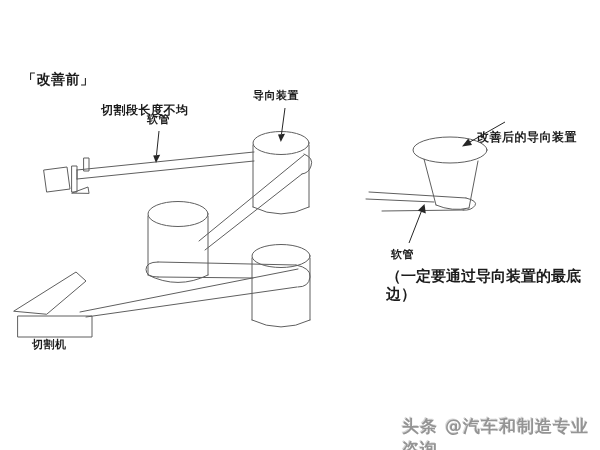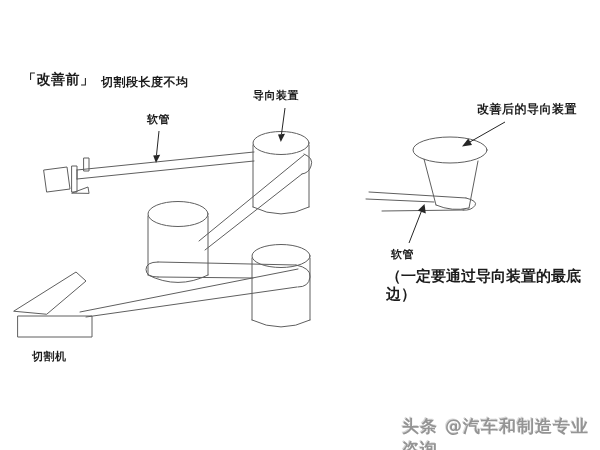--- a/index.html
+++ b/index.html
@@ -9,21 +9,21 @@
     font-family:"DejaVu Sans","Liberation Sans",sans-serif;
   }
   .canvas svg{position:absolute;left:0;top:0;}
   svg .line{stroke:var(--line,#5f5f5f);fill:none;stroke-width:1;stroke-linejoin:round;stroke-linecap:round;}
   svg .arrowline{stroke:var(--arrow,#262626);fill:none;stroke-width:1;}
   svg .arrowhead{fill:var(--arrow,#262626);stroke:none;}
   .lbl{
     position:absolute;color:var(--text,#1c1c1c);font-weight:bold;
     white-space:pre-line;line-height:1.18;letter-spacing:0.5px;
   }
-  .t14{font-size:14px;} .t12{font-size:12px;} .t13{font-size:11px;} .t10{font-size:15px;letter-spacing:0;}
+  .t14{font-size:14px;} .t12{font-size:12px;margin-top:28px;} .t13{font-size:11px;} .t10{font-size:15px;letter-spacing:0;}
   .watermark{
     position:absolute;left:402px;top:415px;font-size:17px;font-weight:bold;
     color:var(--wm,#949494);letter-spacing:1px;
     text-shadow:1px 1px 0 #ffffff,-1px -1px 0 #d9d9d9;
   }
 </style>
 </head>
 <body>
 
 <div class="canvas">
@@ -72,20 +72,20 @@
       <path class="arrowhead" d="M462 146.5 L468.3 138.6 L472 145 Z"></path>
       <path class="arrowline" d="M409 243 L421.5 211"></path>
       <path class="arrowhead" d="M424.5 204 L417.8 210.5 L425.8 213.5 Z"></path>
     </g>
   </svg>
 
   <div class="lbl t14" style="left:22px;top:71px;">「改善前」</div>
   <div class="lbl t12" style="left:101px;top:75px;">切割段长度不均</div>
   <div class="lbl t13" style="left:147px;top:114px;">软管</div>
   <div class="lbl t13" style="left:253px;top:90px;">导向装置</div>
-  <div class="lbl t13" style="left:32px;top:351px;text-align:center;">切割机</div>
+  <div class="lbl t13" style="left:32px;top:339px;text-align:center;">切割机</div>
 
   <div class="lbl t12" style="left:477px;top:103px;font-family:Liberation Mono, monospace;">改善后的导向装置</div>
   <div class="lbl t13" style="left:391px;top:249px;">软管</div>
   <div class="lbl t10" style="left:386px;top:268px;">（一定要通过导向装置的最底边）</div>
 
   <div class="watermark">头条 @汽车和制造专业咨询</div>
 </div>
 
 </body></html>

